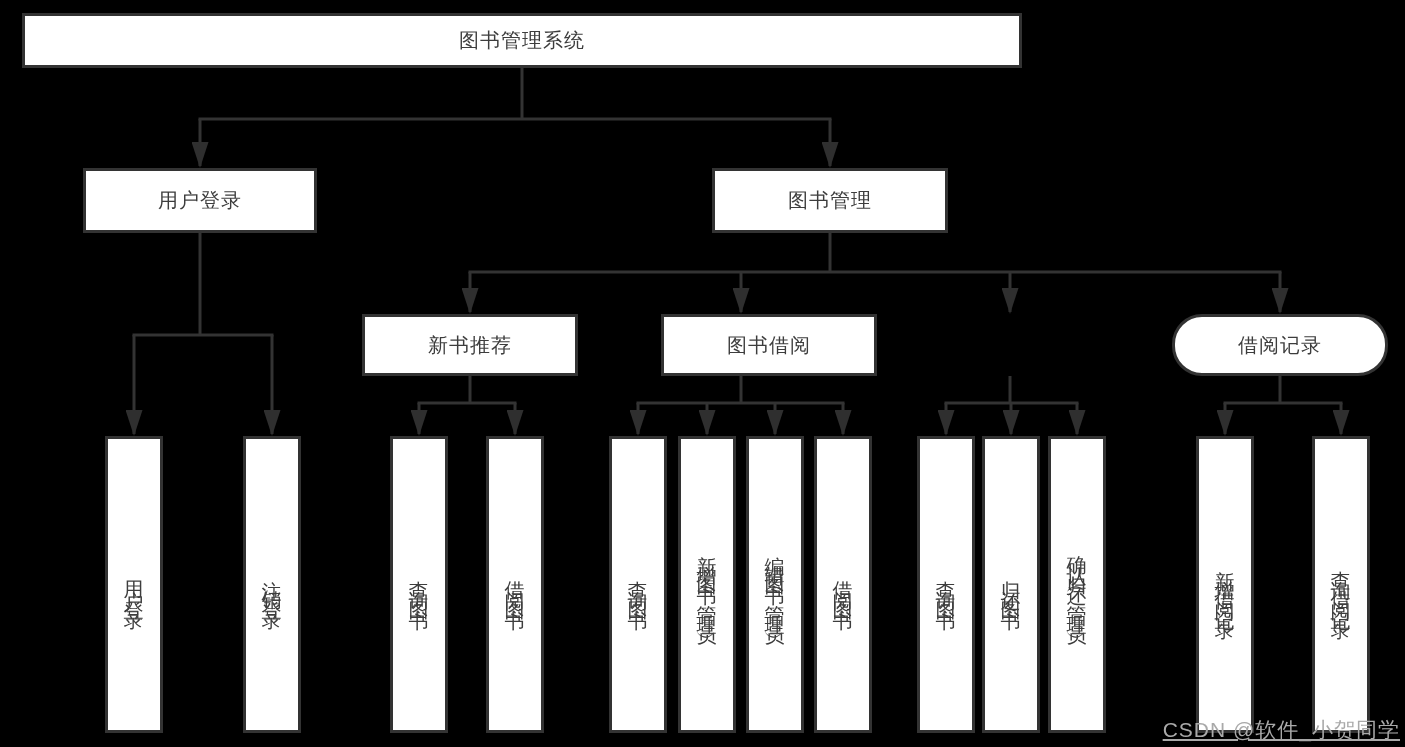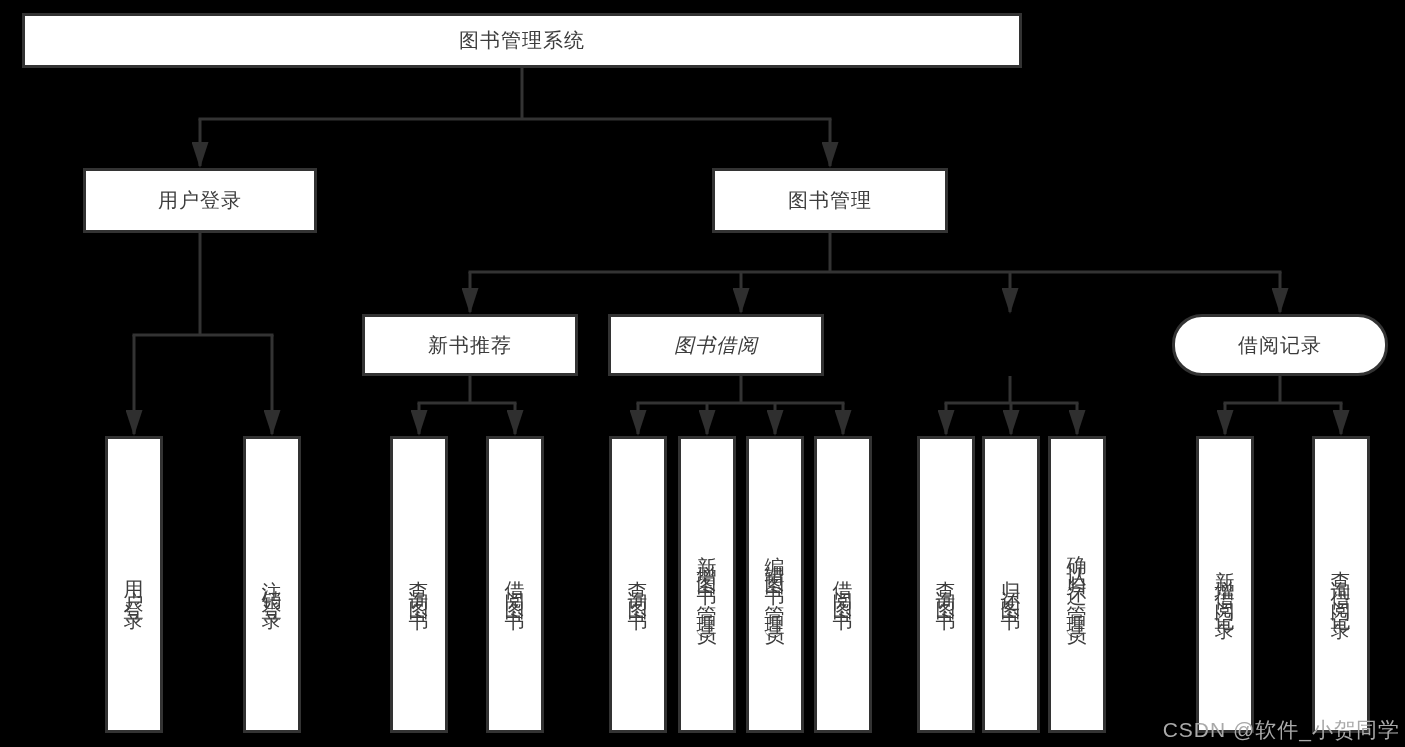--- a/index.html
+++ b/index.html
@@ -42,21 +42,21 @@
     font-size: 20px;
   }
   
   #n-root   { left: 22px;   top: 13px;  width: 1000px; height: 55px; }
   
   #n-login  { left: 83px;   top: 168px; width: 234px;  height: 65px; }
   #n-mgmt   { left: 712px;  top: 168px; width: 236px;  height: 65px; }
   
   .lvl3     { top: 314px; width: 216px; height: 62px; }
   #n-newrec { left: 362px;  }
-  #n-borrow { left: 608px; font-style: italic;  }
+  #n-borrow { left: 661px;  }
   #n-curr   { left: 902px;  }
   #n-rec    { left: 1172px; border-radius: 30px; }
   
   .leaf     { top: 436px; width: 58px; height: 297px; }
   #l-ulogin  { left: 105px;  }
   #l-ulogout { left: 243px;  }
   #l-nr-q    { left: 390px;  }
   #l-nr-b    { left: 486px;  }
   #l-bb-q    { left: 609px;  }
   #l-bb-add  { left: 678px;  }
@@ -69,20 +69,21 @@
   #l-rc-q    { left: 1312px; }
   #watermark {
     position: absolute;
     right: 5px;
     bottom: 3px;
     font-size: 21px;
     color: #a9a9a9;
     letter-spacing: 1px;
     white-space: nowrap;
     z-index: 5;
+    text-decoration: underline;
   }
 </style>
 </head>
 <body>
 
 <div id="canvas">
 
   <svg id="connector-layer" viewBox="0 0 1405 747" xmlns="http://www.w3.org/2000/svg">
     <defs>
       <marker id="arw" markerUnits="userSpaceOnUse" markerWidth="26" markerHeight="17" viewBox="0 0 26 17" refX="24" refY="8.5" orient="auto">

